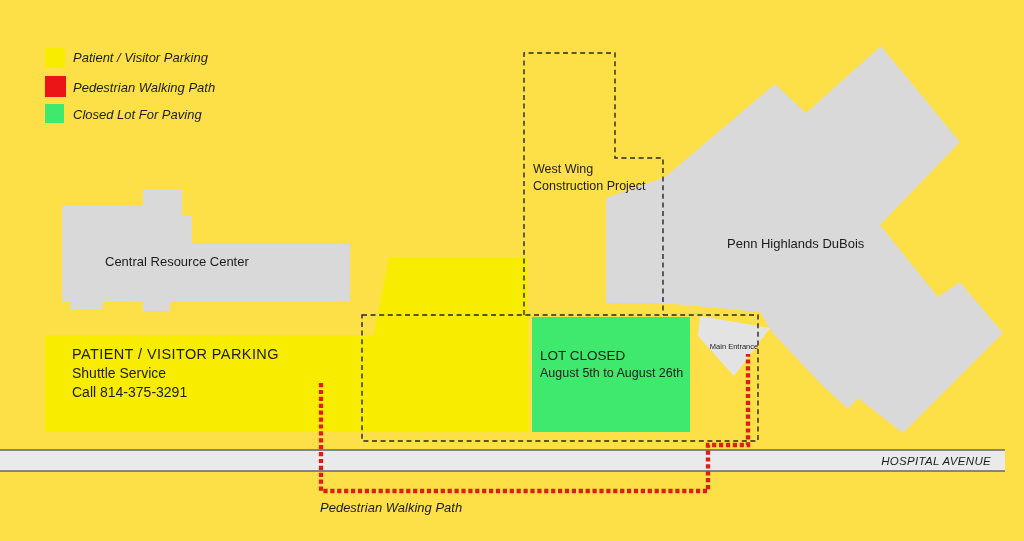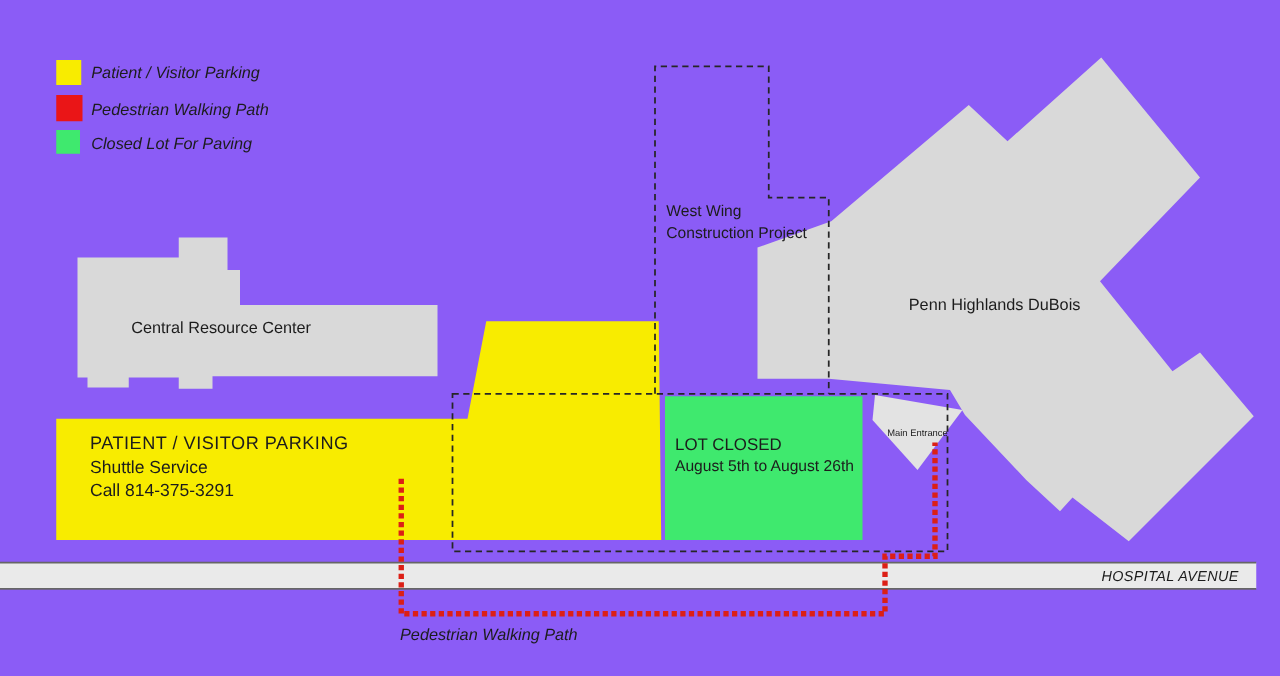--- a/index.html
+++ b/index.html
@@ -1,16 +1,16 @@
 <!DOCTYPE html>
 <html><head>
 <meta charset="utf-8">
 <style>
   html,body{margin:0;padding:0;background:#ffffff;}
-  .stage{position:relative;width:1024px;height:541px;background:#8b5cf6;overflow:hidden;}
+  .stage{position:relative;width:1024px;height:541px;background:#fde047;overflow:hidden;}
   svg{display:block;font-family:"Liberation Sans",sans-serif;}
   text{fill:#1c1c1c;}
   .it{font-style:italic;}
   .t13{font-size:13px;}
   .t12-5{font-size:12.5px;}
   .caps{font-size:14.5px;letter-spacing:.4px;}
   .t14{font-size:14px;}
   .t13-5{font-size:13.5px;}
   .t12-8{font-size:12.5px;}
   .tiny{font-size:7.5px;}

